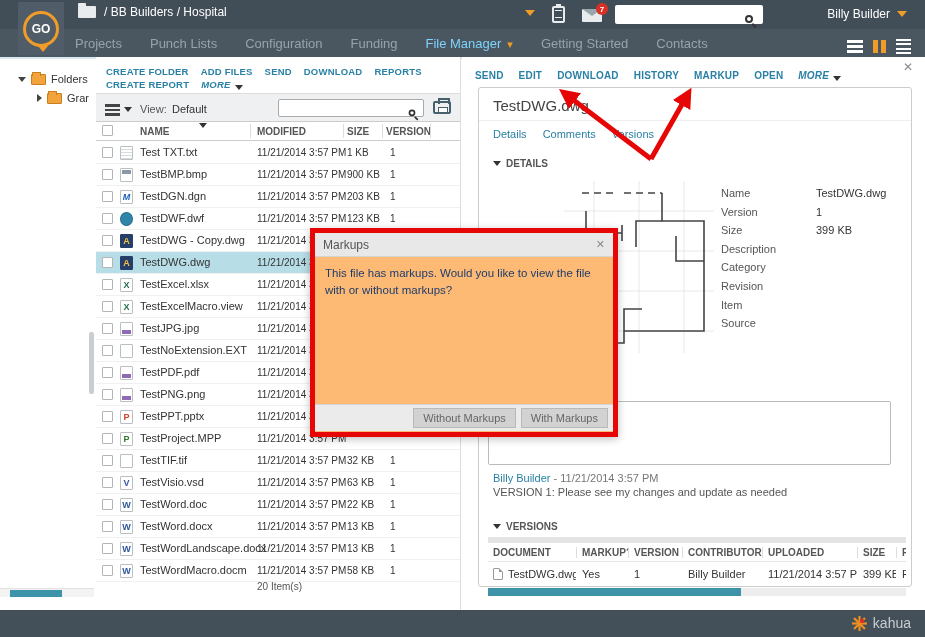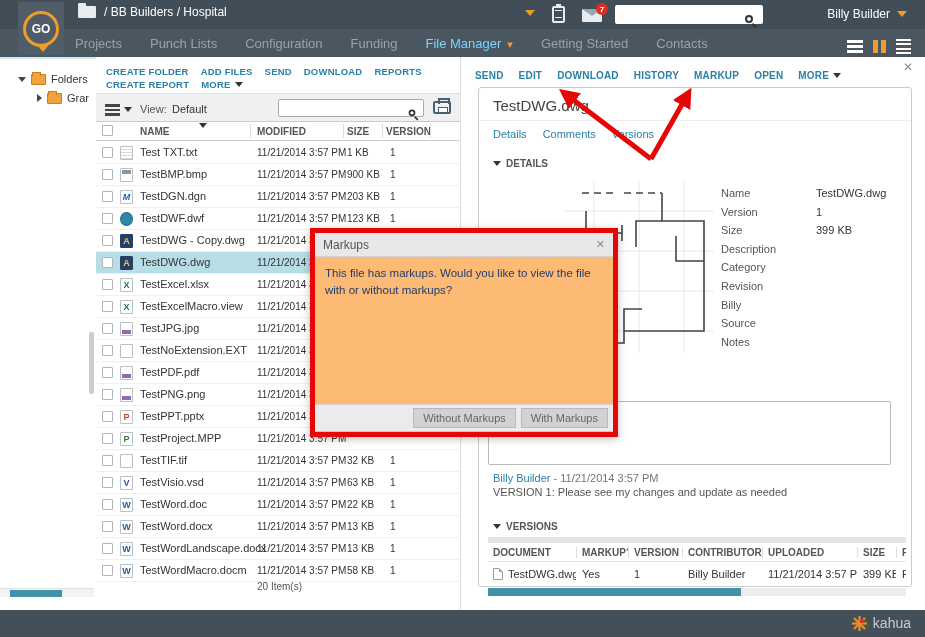--- a/index.html
+++ b/index.html
@@ -63,21 +63,21 @@
   .folder { width:15px; height:11px; background:#f2a33c; border:1px solid #c97f1e; border-radius:1px; position:relative; flex:none; }
   .folder::before { content:""; position:absolute; top:-3px; left:0; width:7px; height:3px; background:#f2a33c; border:1px solid #c97f1e; border-bottom:none; border-radius:1px 1px 0 0; }
   .tree-vscroll { position:absolute; top:273px; left:89px; width:5px; height:62px; background:#c9ced1; border-radius:2px; }
   .tree-hscroll-track { position:absolute; top:529px; left:0; width:94px; height:9px; background:#f3f3f3; border-top:1px solid #e2e2e2; }
   .tree-hscroll-thumb { position:absolute; top:1px; left:10px; width:52px; height:7px; background:#3d93a8; }
 
   
   .fpanel { position:absolute; top:57px; left:96px; width:365px; height:553px; background:#fff; border-right:1px solid #ddd; }
   .link-bar { position:absolute; left:10px; display:flex; gap:12px; }
   .tlink { color:#2980a5; font-size:9.5px; font-weight:bold; letter-spacing:.2px; cursor:pointer; white-space:nowrap; }
-  .more-wrap { display:flex; align-items:center; gap:4px; cursor:pointer; }
+  .more-wrap { display:flex; align-items:flex-end; gap:4px; cursor:pointer;font-style:italic; }
   .caret-d { width:0; height:0; border-left:4px solid transparent; border-right:4px solid transparent; border-top:5px solid #333; }
   .view-bar { position:absolute; top:36px; left:0; width:364px; height:29px; background:#eef0f1; border-top:1px solid #ddd; border-bottom:1px solid #ccc; }
   .vmenu { position:absolute; top:8px; left:9px; display:flex; align-items:center; gap:4px; cursor:pointer; }
   .vmenu-lines div { width:15px; height:2.5px; background:#444; margin:2px 0; }
   .view-lab { position:absolute; top:9px; left:44px; font-size:11px; color:#555; }
   .view-val { position:absolute; top:9px; left:76px; font-size:11px; color:#333; cursor:pointer; display:flex; gap:8px; align-items:flex-end;flex-direction:column; }
   .list-search { position:absolute; top:5px; left:182px; width:146px; height:18px; border:1px solid #aaa; border-radius:2px;
                  font-size:11px; padding:0 18px 0 5px; background:#fff; }
   .list-mag { position:absolute; top:9px; left:312px; transform:scale(.85); }
   .printer { position:absolute; top:7px; left:337px; width:18px; height:13px; border:2px solid #46616e; border-radius:2px; cursor:pointer; }
@@ -535,29 +535,25 @@
           </div>
           <div class="dfield">
             <span class="dlabel">Category</span>
             <span class="dvalue"></span>
           </div>
           <div class="dfield">
             <span class="dlabel">Revision</span>
             <span class="dvalue"></span>
           </div>
           <div class="dfield">
-            <span class="dlabel">Billy</span>
+            <span class="dlabel">Item</span>
             <span class="dvalue"></span>
           </div>
           <div class="dfield">
             <span class="dlabel">Source</span>
-            <span class="dvalue"></span>
-          </div>
-          <div class="dfield">
-            <span class="dlabel">Notes</span>
             <span class="dvalue"></span>
           </div>
         </div>
 
       <textarea class="comment-box" style=""></textarea>
       <div class="cmt-meta">
         <span class="cmt-author">Billy Builder</span>
         <span class="cmt-time">- 11/21/2014 3:57 PM</span>
       </div>
       <div class="cmt-text">VERSION 1: Please see my changes and update as needed</div>

